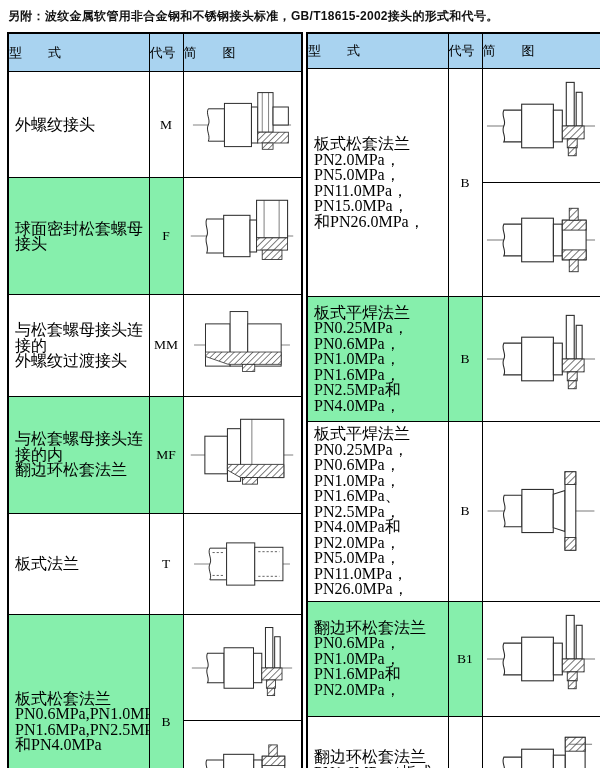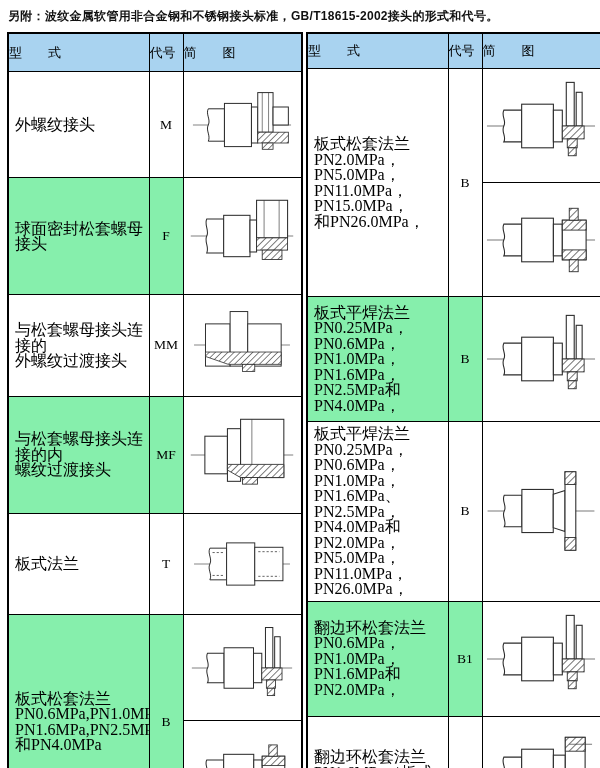--- a/index.html
+++ b/index.html
@@ -215,21 +215,21 @@
 外螺纹过渡接头</td>
         <td class="code">MM</td>
         <td class="diag">
           <svg class="dg" width="114" height="88" viewBox="0 0 115 100">
                 <use href="#fitMM"></use>
               </svg>
         </td>
       </tr>
       <tr style="height:107px">
         <td class="type hl">与松套螺母接头连接的内
-螺纹过渡接头</td>
+翻边环松套法兰</td>
         <td class="code hl">MF</td>
         <td class="diag">
           <svg class="dg" width="114" height="94" viewBox="0 0 115 100">
                 <use href="#fitMF"></use>
               </svg>
         </td>
       </tr>
       <tr style="height:93px">
         <td class="type">板式法兰</td>
         <td class="code">T</td>

